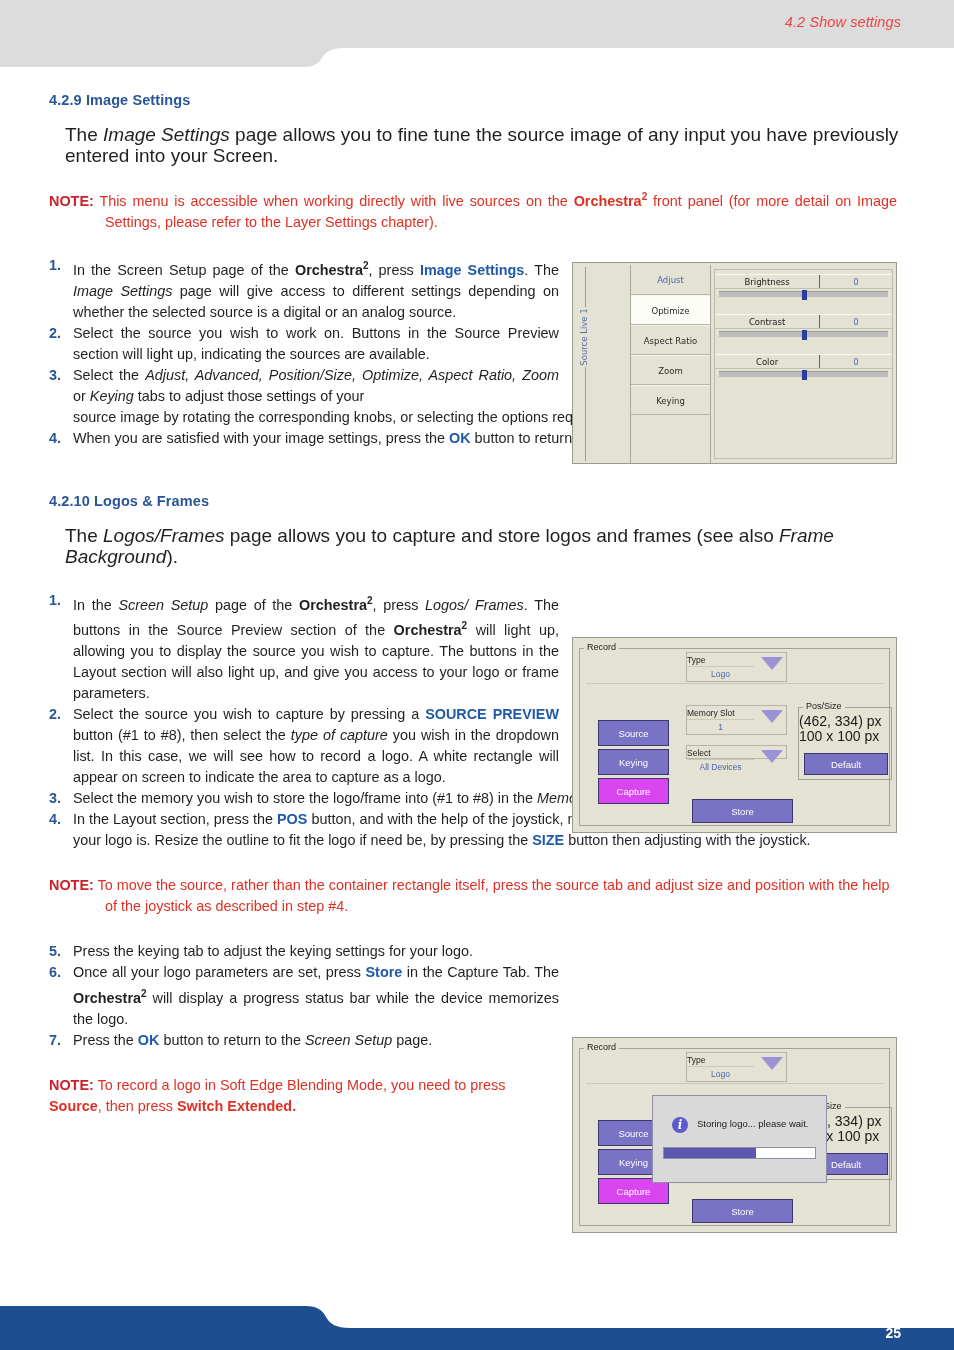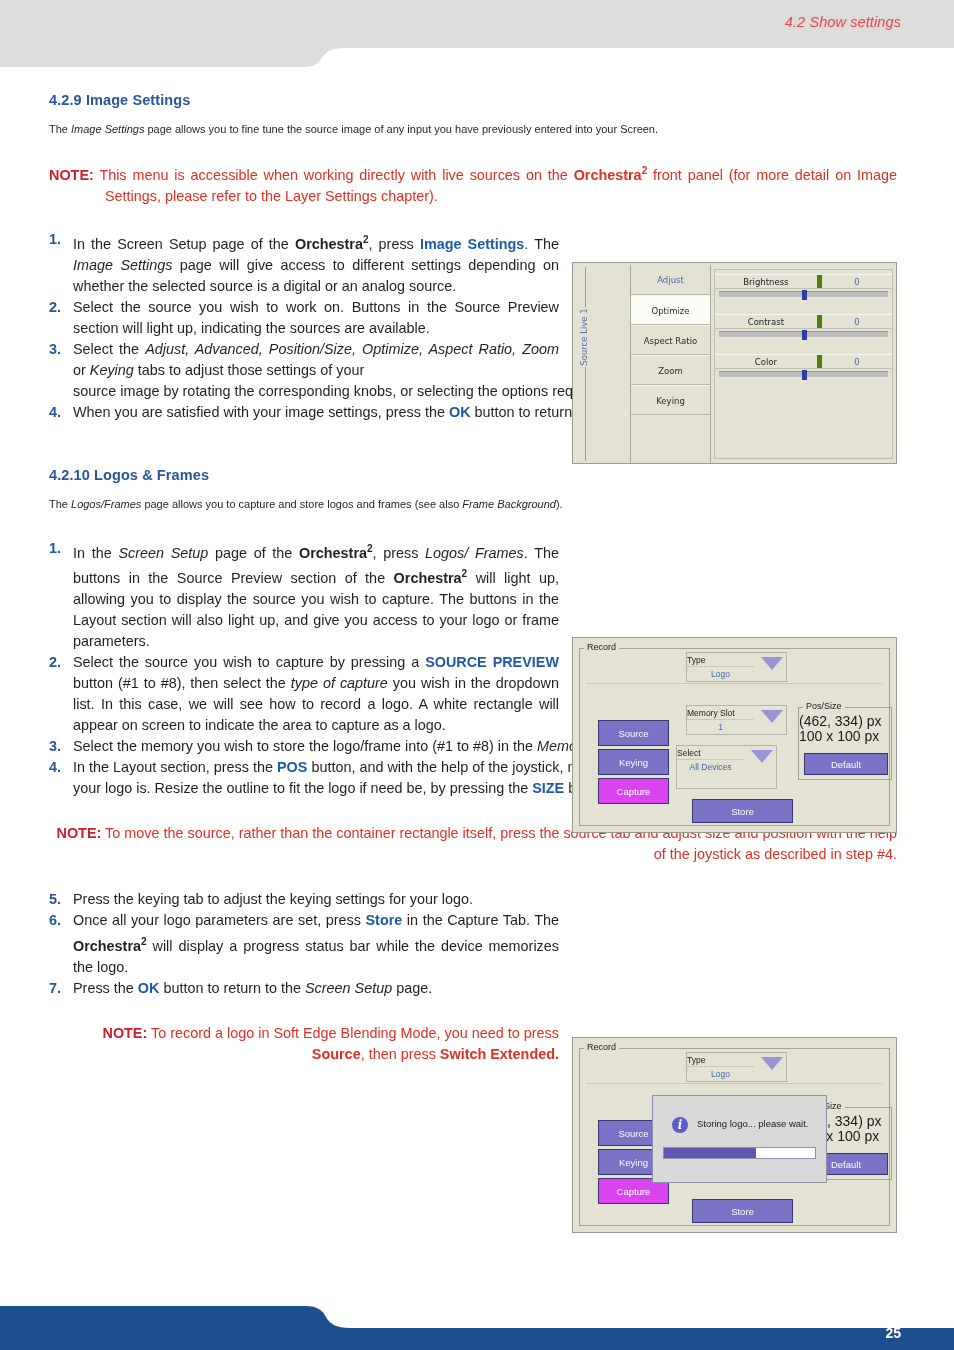--- a/index.html
+++ b/index.html
@@ -32,26 +32,26 @@
 
   
   .content { position:absolute; left:49px; top:92px; width:848px; }
 
   h2.section-heading {
     margin:0 0 11px 0;
     font-size:14.5px; font-weight:bold; color:#2a5699;
     letter-spacing:.1px;
   }
   p.body-text {
-    margin:0; font-size:11px; line-height:21px; color:#231f20;
+    margin:16px; font-size:19px; line-height:21px; color:#231f20;
     text-align:left;
   }
   .note {
     margin:0; font-size:14.4px; line-height:21px; color:#e03024;
-    padding-left:56px; text-indent:-56px;text-align:right;
+    padding-left:56px; text-indent:-56px;
   }
   .note .note-lbl { font-weight:bold; color:#cc1f28; }
   .note b { font-weight:bold; }
 
   .note-narrow { width:510px; }
 
   ol.steps { list-style:none; margin:0; padding:0; }
   ol.steps > li {
     position:relative; padding-left:24px;
     font-size:14.4px; line-height:21px; margin:0;
@@ -101,21 +101,21 @@
   #shot1 .panel {
     position:absolute; left:141px; top:6px; right:3px; bottom:4px;
     border:1px solid #bdbdad; background:#e4e2d2;
   }
   #shot1 .ctrl { position:relative; height:30px; margin-top:4px; }
   #shot1 .ctrl .row {
     display:flex; height:15px; border-top:1px solid #f8f8f0; border-bottom:1px solid #c2c2b2;
   }
   #shot1 .ctrl .lbl {
     flex:1.45; text-align:center; font-size:8.5px; color:#1a1a1a; line-height:15px;
-    border-right:5px solid #4d7c0f;
+    border-right:1px solid #4d7c0f;
   }
   #shot1 .ctrl .val {
     flex:1; text-align:center; font-size:8.5px; color:#4a66b0; line-height:15px;
   }
   #shot1 .slider {
     position:relative; margin:2px 4px 0 4px; height:6px; background:#bcbcbc;
     border-top:1px solid #9d9d9d;
   }
   #shot1 .slider .knob {
     position:absolute; left:49%; top:-2px; width:5px; height:10px; background:#2c3fa0;
@@ -307,21 +307,21 @@
       <div class="dd-val">Logo</div>
       <div class="arrow"></div>
     </div>
 
     <div class="dd" style="left:106px; top:56px; width:101px; height:30px;">
       <div class="dd-lbl">Memory Slot</div>
       <div class="dd-val">1</div>
       <div class="arrow"></div>
     </div>
 
-    <div class="dd" style="left:96px; top:96px; width:101px; height:44px;">
+    <div class="dd" style="left:106px; top:96px; width:101px; height:14px;">
       <div class="dd-lbl">Select</div>
       <div class="dd-val">All Devices</div>
       <div class="arrow"></div>
     </div>
 
     <div class="pbtn" style="left:18px; top:71px; width:71px; height:26px;">Source</div>
     <div class="pbtn" style="left:18px; top:100px; width:71px; height:26px;">Keying</div>
     <div class="pbtn dark" style="left:18px; top:129px; width:71px; height:26px;">Capture</div>
 
     <div class="pbtn" style="left:112px; top:150px; width:101px; height:24px;">Store</div>

